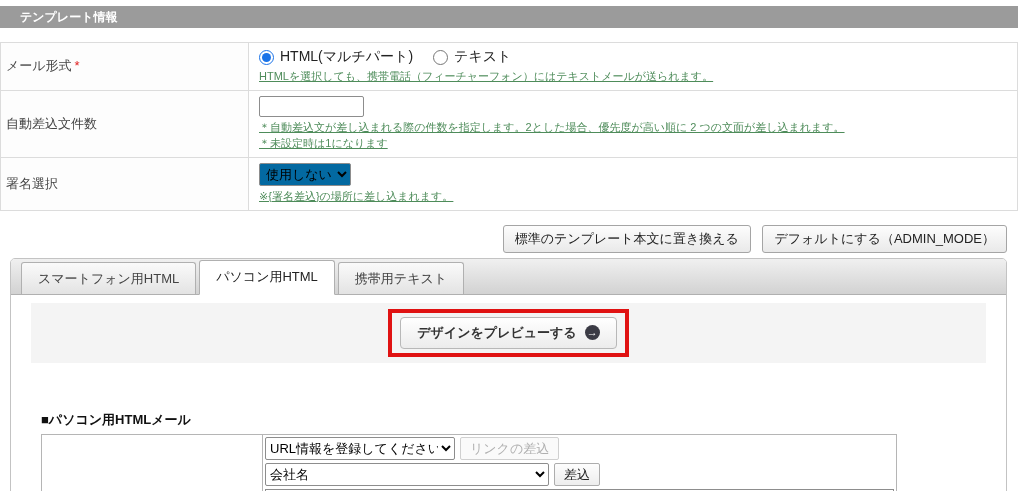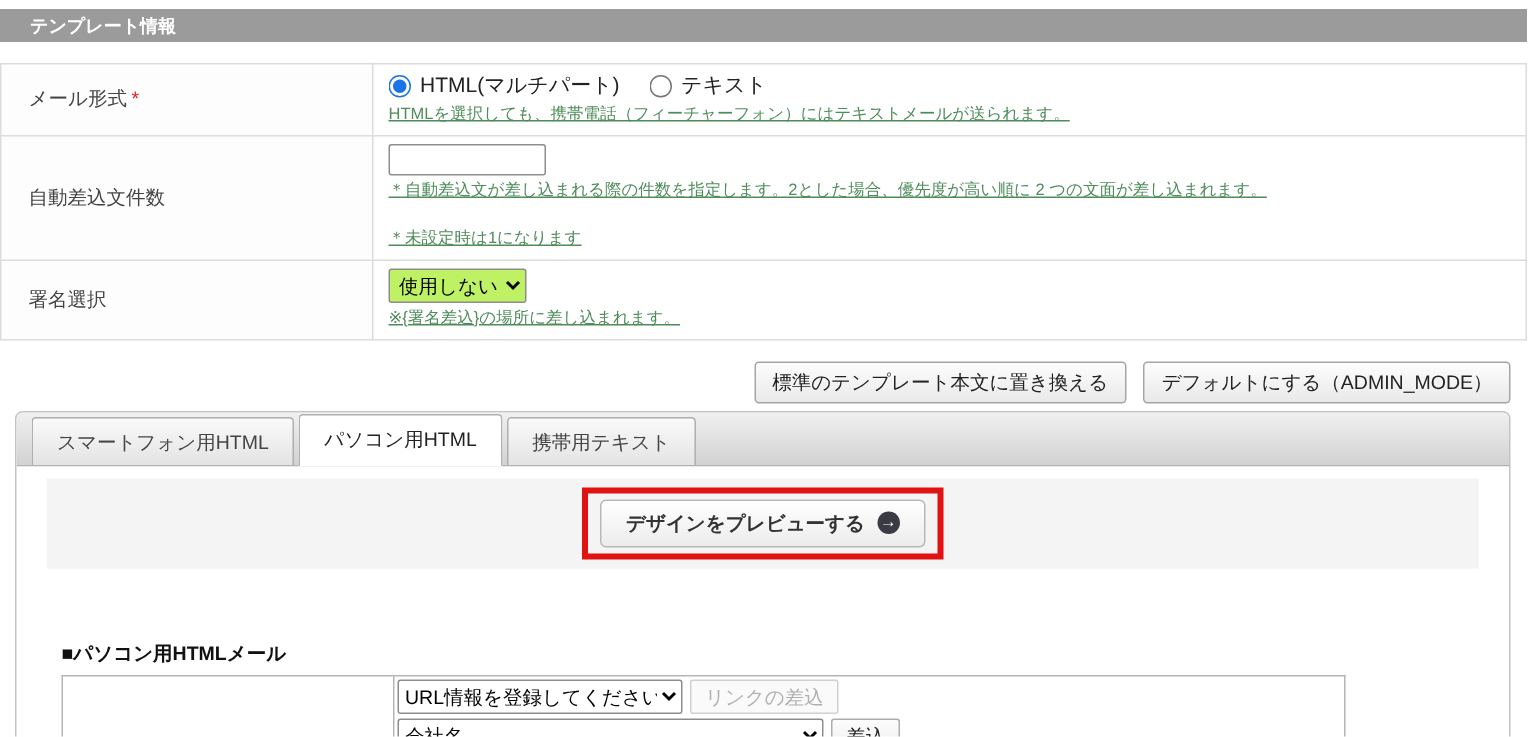--- a/index.html
+++ b/index.html
@@ -10,29 +10,29 @@
   .hdr-bar {
     margin: 6px 6px 0 0; height: 22px; background: #9b9b9b;
     color: #fff; font-weight: bold; font-size: 12px; line-height: 22px; padding-left: 20px;
   }
 
   
   table.form-tbl {
     margin: 14px 6px 0 0; width: 1018px; border-collapse: collapse; background: #fff;
   }
   table.form-tbl td { border: 1px solid #dcdcdc; vertical-align: middle; }
-  td.lbl-cell { width: 248px; padding: 8px 18px; background: #fdfdfd; font-size: 13px; color: #444; }
+  td.lbl-cell { width: 248px; padding: 8px 5px; background: #fdfdfd; font-size: 13px; color: #444; }
   td.val-cell { padding: 5px 10px; }
   .req-mark { color: #e02020; margin-left: 3px; }
   .radio-line { display: flex; align-items: center; gap: 4px; font-size: 14px; color: #222; }
   .radio-line input[type=radio] { width: 15px; height: 15px; accent-color: #1a73e8; margin-right: 2px; }
   .radio-line .rlbl2 { margin-left: 16px; }
   .note { font-size: 11px; color: #4e8c5a; margin-top: 3px; line-height: 1.45; text-decoration: underline; }
   input.count-input { width: 105px; height: 21px; border: 1px solid #8d8d8d; border-radius: 2px; padding: 0 4px; font-size: 13px; }
-  select.sig-select { height: 23px; font-size: 13px; border: 1px solid #8d8d8d; border-radius: 2px; background: #bef264; padding: 0 2px; }
+  select.sig-select { height: 23px; font-size: 13px; border: 1px solid #8d8d8d; border-radius: 2px; background: #0369a1; padding: 0 2px; }
 
   
   .actions { margin: 14px 17px 0 0; text-align: right; }
   .btn {
     display: inline-block; padding: 4px 11px; font-size: 13px; color: #222;
     background: linear-gradient(#fdfdfd, #e9e9e9); border: 1px solid #a5a5a5; border-radius: 3px;
     cursor: pointer; font-family: inherit;
   }
   .actions .btn { margin-left: 8px; }
 
@@ -111,21 +111,21 @@
         <span>テキスト</span>
       </div>
       <div class="note">HTMLを選択しても、携帯電話（フィーチャーフォン）にはテキストメールが送られます。</div>
     </td>
   </tr>
   <tr>
     <td class="lbl-cell">自動差込文件数</td>
     <td class="val-cell">
       <input type="text" class="count-input" value="" style="">
       <div class="note">＊自動差込文が差し込まれる際の件数を指定します。2とした場合、優先度が高い順に 2 つの文面が差し込まれます。</div>
-      <div class="note" style="margin-top:16px">＊未設定時は1になります</div>
+      <div class="note" style="margin-top:0">＊未設定時は1になります</div>
     </td>
   </tr>
   <tr>
     <td class="lbl-cell">署名選択</td>
     <td class="val-cell">
       <select class="sig-select">
         <option>使用しない</option>
       </select>
       <div class="note">※{署名差込}の場所に差し込まれます。</div>
     </td>

